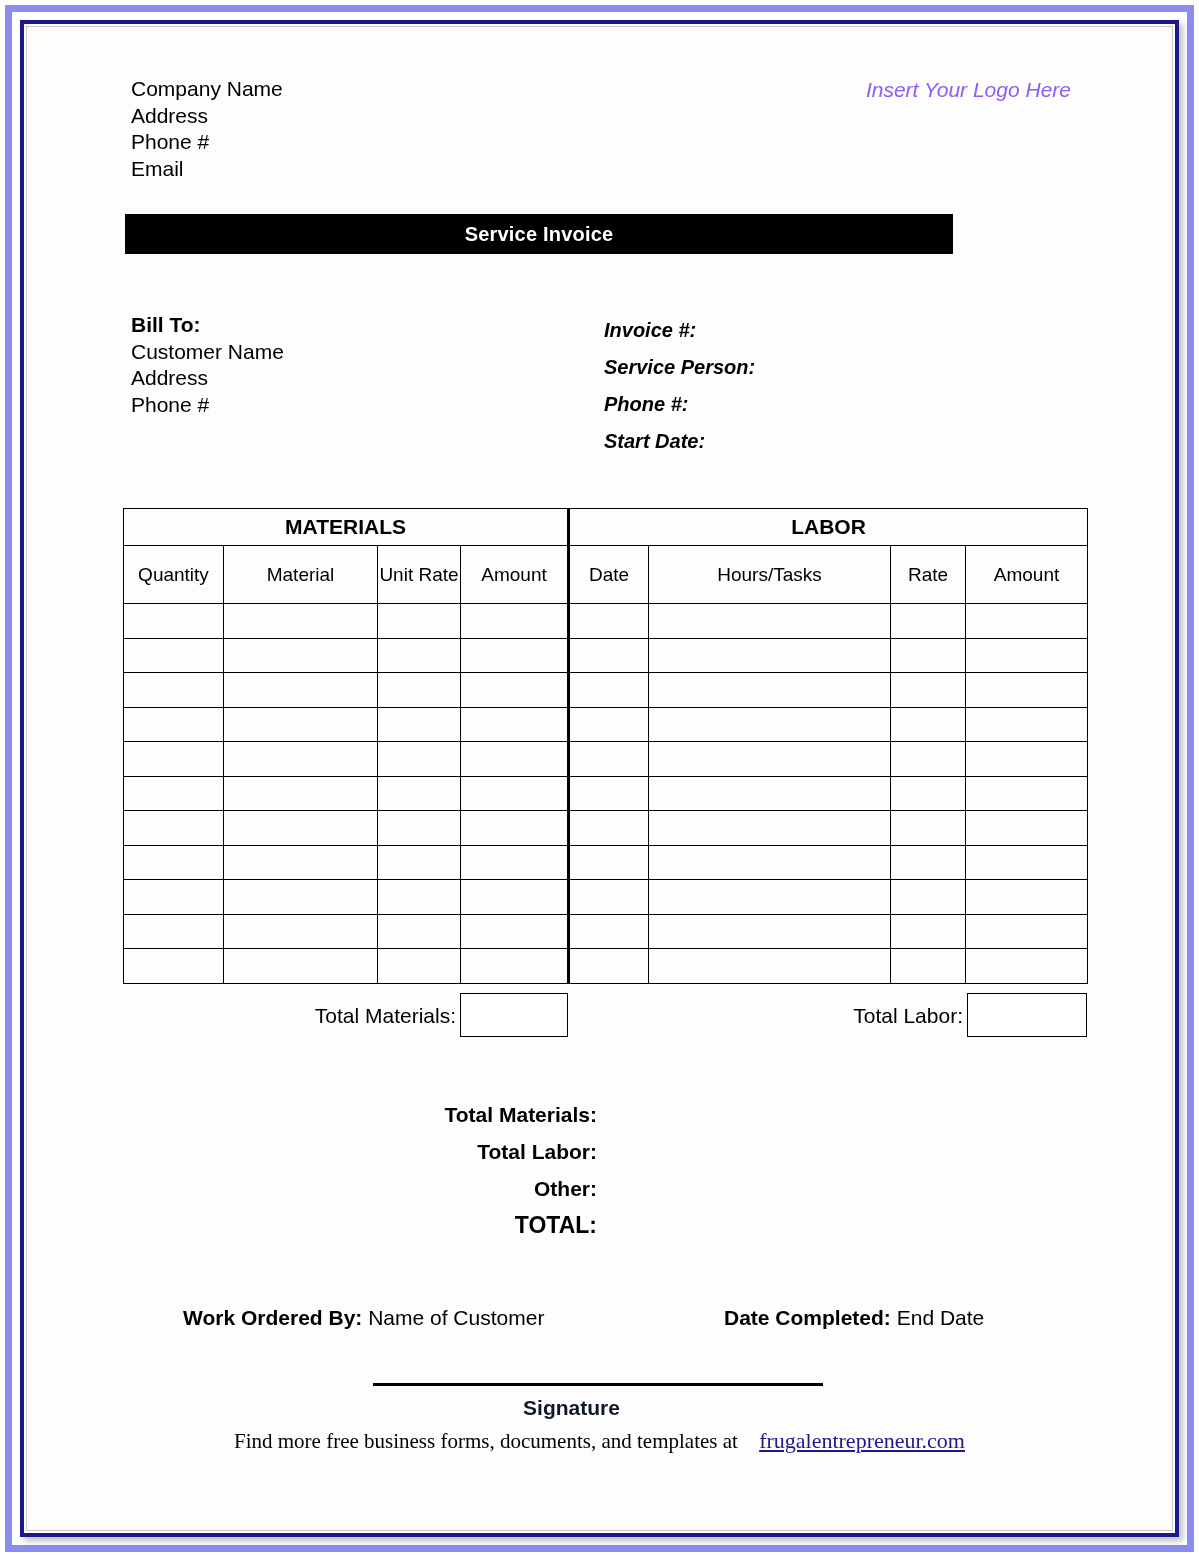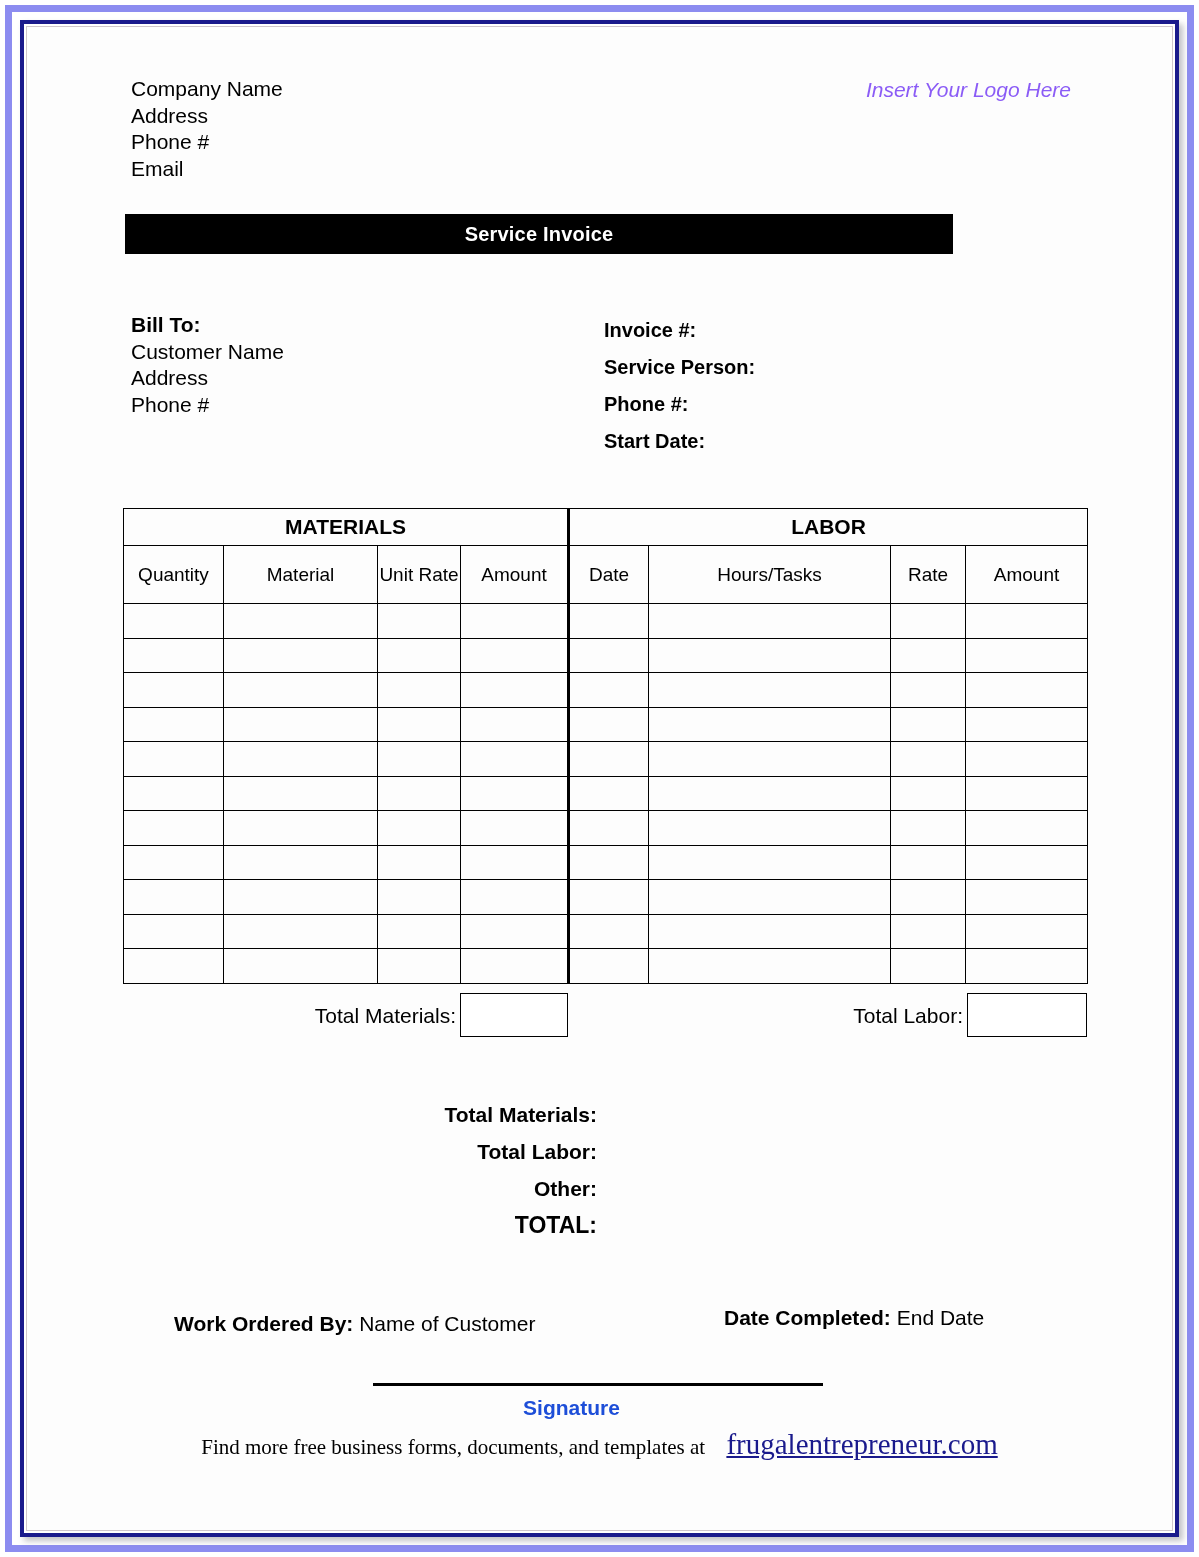--- a/index.html
+++ b/index.html
@@ -82,20 +82,21 @@
     line-height: 26.5px;
   }
   .bill-to .lbl { font-weight: bold; }
 
   .invoice-fields {
     position: absolute;
     left: 604px; top: 312px;
     font-size: 20px;
     font-weight: bold;
     line-height: 37px;
+    font-style: italic;
   }
 
   
   .tbl {
     position: absolute;
     left: 123px; top: 508px;
     width: 964px;
     border-collapse: collapse;
     table-layout: fixed;
   }
@@ -156,52 +157,52 @@
   .summary .grand { font-size: 23px; }
 
   
   .footer-row {
     position: absolute;
     left: 168px; top: 1306px;
     width: 840px;
     font-size: 21px;
     color: #000;
   }
-  .footer-row .left { position: absolute; left: 6px; white-space: nowrap; margin-top: 6px; }
+  .footer-row .left { position: absolute; left: 15px; white-space: nowrap; }
   .footer-row .right { position: absolute; left: 556px; white-space: nowrap; }
   .footer-row b { font-weight: bold; }
 
   .sig-line {
     position: absolute;
     left: 373px; top: 1383px;
     width: 450px;
     border-top: 3px solid #000;
   }
   .sig-label {
     position: absolute;
     left: 0; top: 1396px;
     width: 1143px;
     text-align: center;
     font-size: 21px;
     font-weight: bold;
-    color: #1d4ed8;
+    color: #0f172a;
   }
   .attribution {
     position: absolute;
     left: 0; top: 1428px;
     width: 1199px;
     text-align: center;
     font-family: "Liberation Serif", serif;
     font-size: 21px;
     color: #000;
   }
   .attribution .link {
     color: #1a1a8c;
     text-decoration: underline;
-    font-size: 29px;
+    font-size: 22px;
     margin-left: 16px;
   }
 </style>
 </head>
 <body>
 
 <div class="frame-outer">
   <div class="frame-gap">
     <div class="frame-navy">
       <div class="frame-inner">

